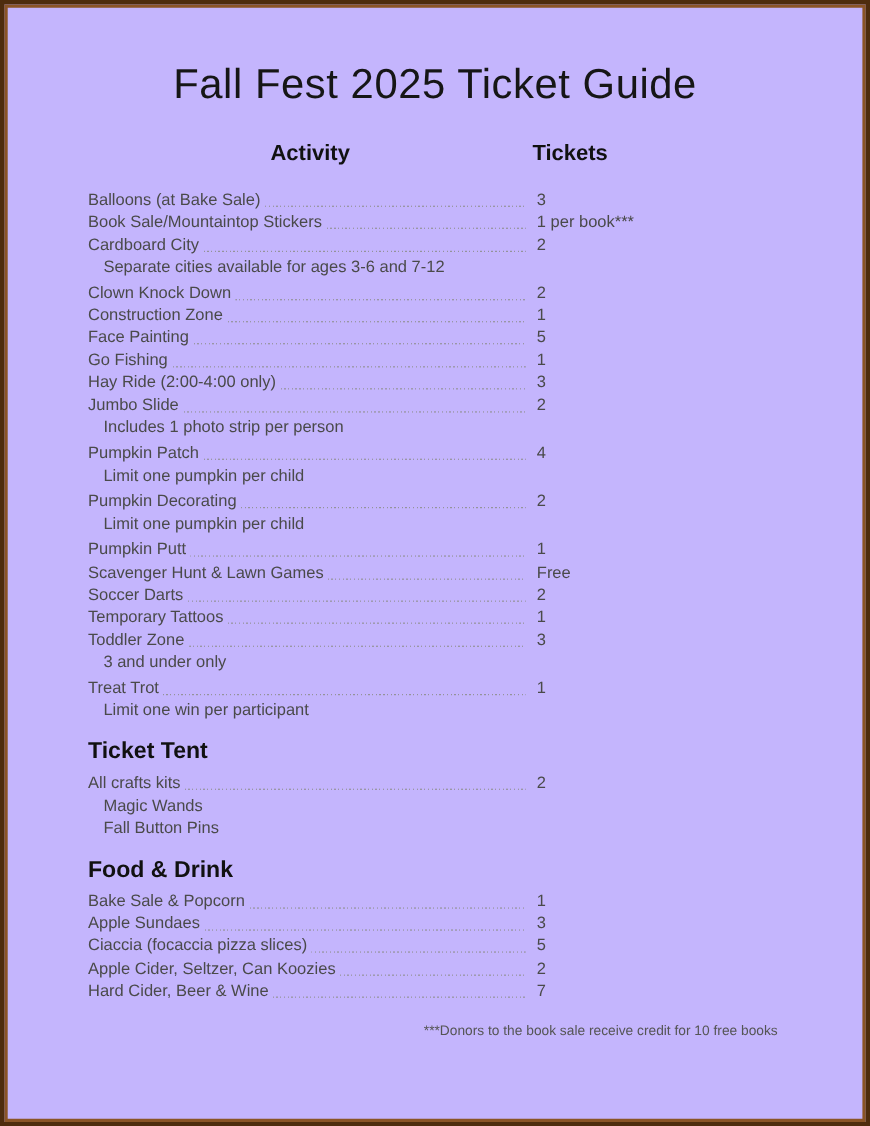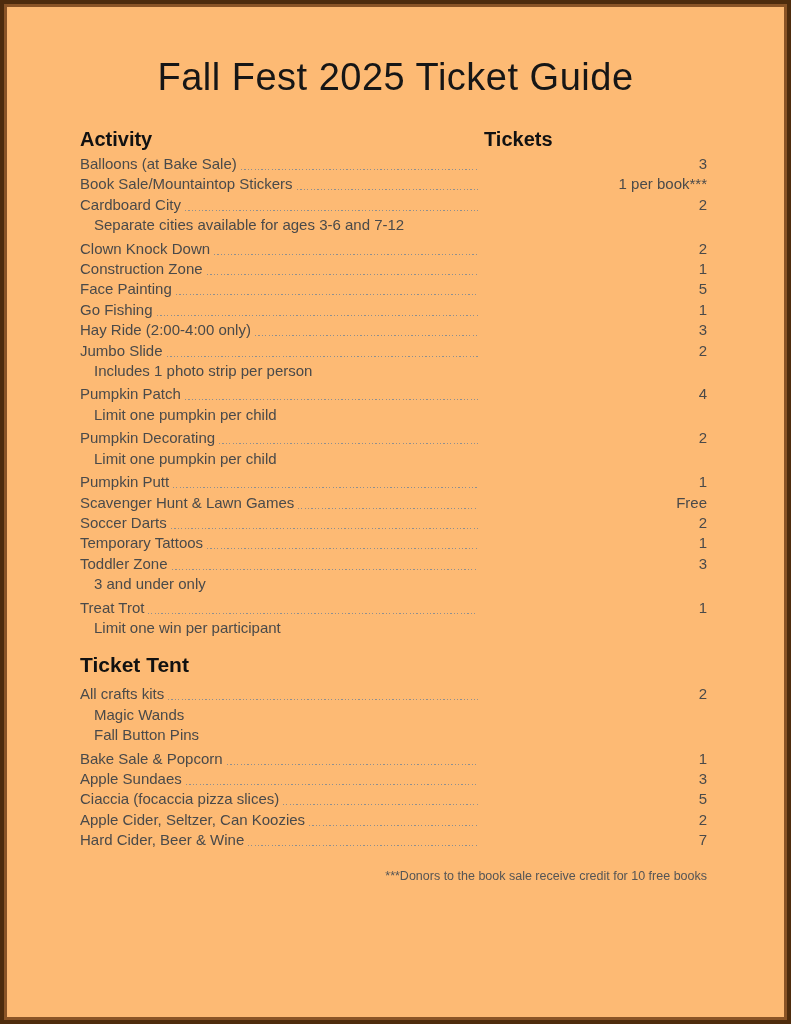--- a/index.html
+++ b/index.html
@@ -1,60 +1,61 @@
 <!DOCTYPE html>
 <html><head>
 <meta charset="utf-8">
 <style>
   html, body { margin: 0; padding: 0; background: #ffffff; }
   .page {
     position: relative;
     width: 791px;
     height: 1024px;
     box-sizing: border-box;
-    background: #fdba74;
+    background: #c4b5fd;
     border: 4px solid #4e2c0d;                
     box-shadow: inset 0 0 0 3px #8a5426;      
     font-family: "Liberation Sans", sans-serif;
     color: #4a4a4a;
     overflow: hidden;
   }
   .doc-title {
     margin: 52px 0 0 0;
     text-align: center;
     font-size: 38px;
     font-weight: 400;
     letter-spacing: 0.5px;
     color: #161616;
     line-height: 42px;
   }
   .content {
     padding: 29px 80px 0 76px;
   }
   .col-headers {
     display: flex;
-    margin-bottom: 3px;
+    margin-bottom: 21px;
+    text-align: center;
   }
   .col-h {
     font-size: 20px;
     font-weight: 700;
     color: #111111;
     line-height: 24px;
   }
   .col-h.activity { width: 404px; }
   .section-heading {
     font-size: 21px;
     font-weight: 700;
     color: #111111;
     line-height: 25px;
     margin: 14px 0 7px 0;
   }
   .item { line-height: 20.4px; font-size: 15px; }
   .item.has-notes { margin-bottom: 3px; }
-  .row { display: flex; justify-content: space-between; }
+  .row { display: flex; }
   .leader {
     width: 398px;
     display: flex;
     min-width: 0;
   }
   .name { white-space: nowrap; padding-right: 4px; }
   .dots {
     flex: 1;
     align-self: flex-end;
     height: 2px;
@@ -308,20 +309,21 @@
     </div>
     <div>
                 <div class="note">Magic Wands</div>
                 <div class="note">Fall Button Pins</div>
               </div>
   </div>
 </div>
   </div>
 
   <div>
+    <div class="section-heading">Food &amp; Drink</div>
     <div>
   <div class="item">
     <div class="row">
       <div class="leader">
         <span class="name">Bake Sale &amp; Popcorn</span>
         <span class="dots"></span>
       </div>
       <div class="value">1</div>
     </div>
 

